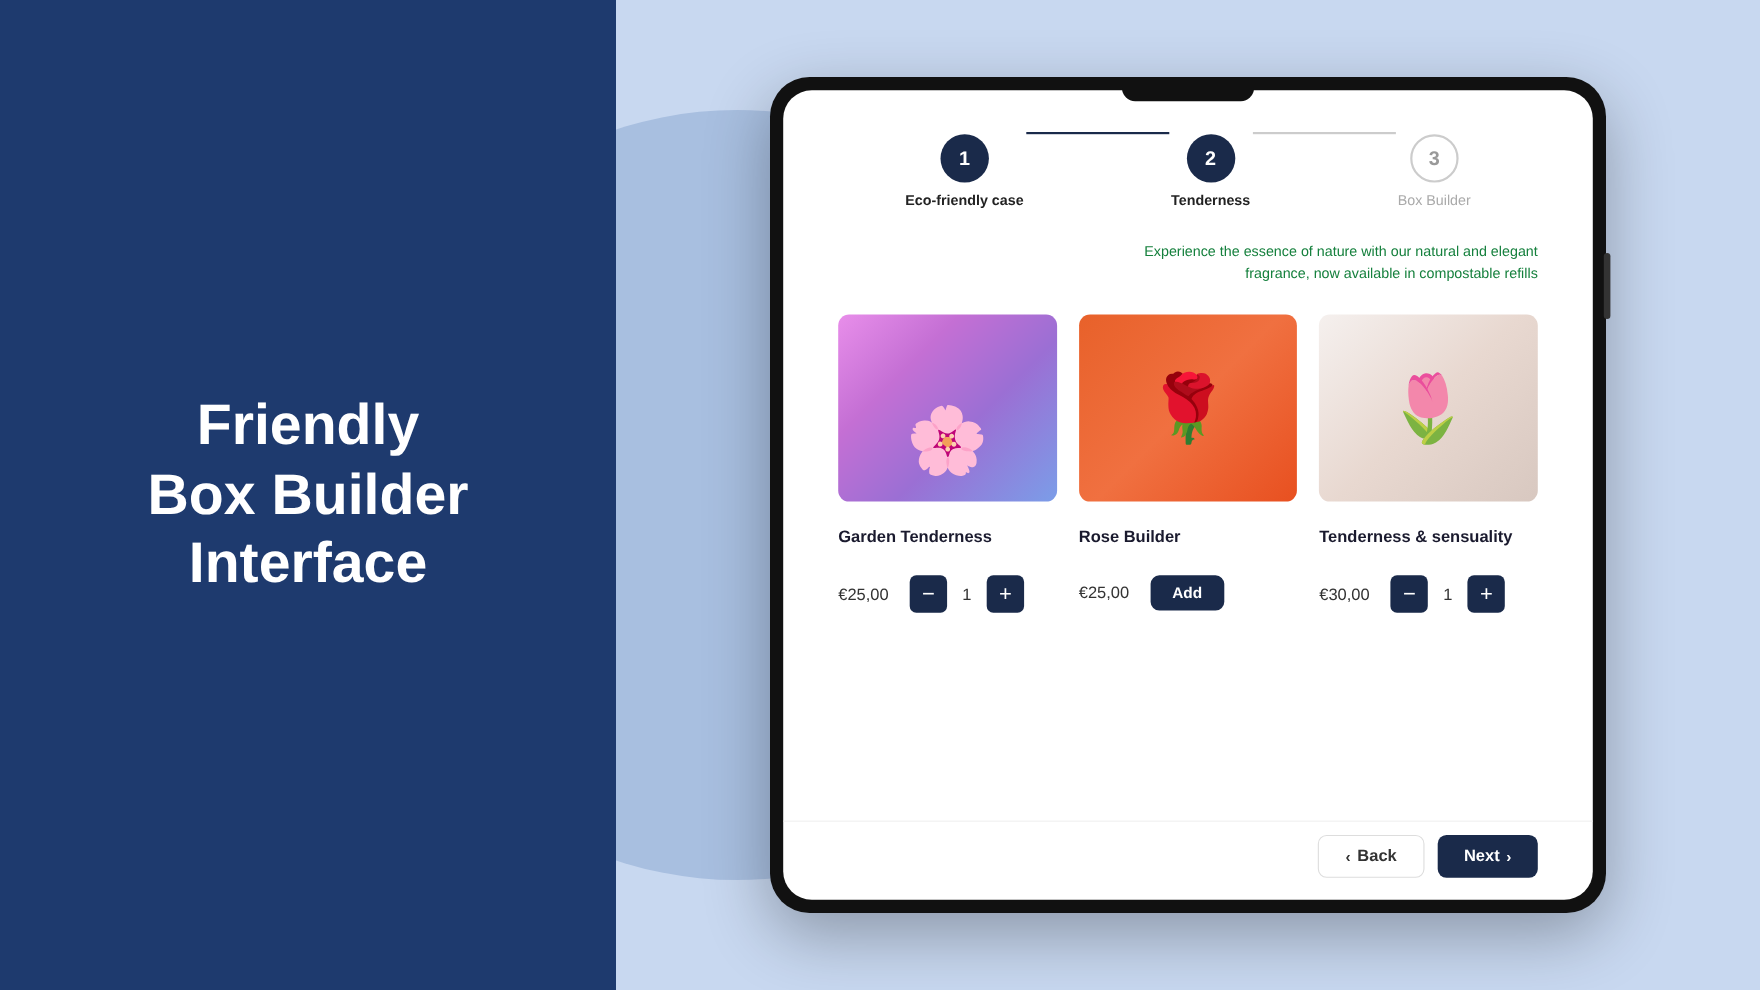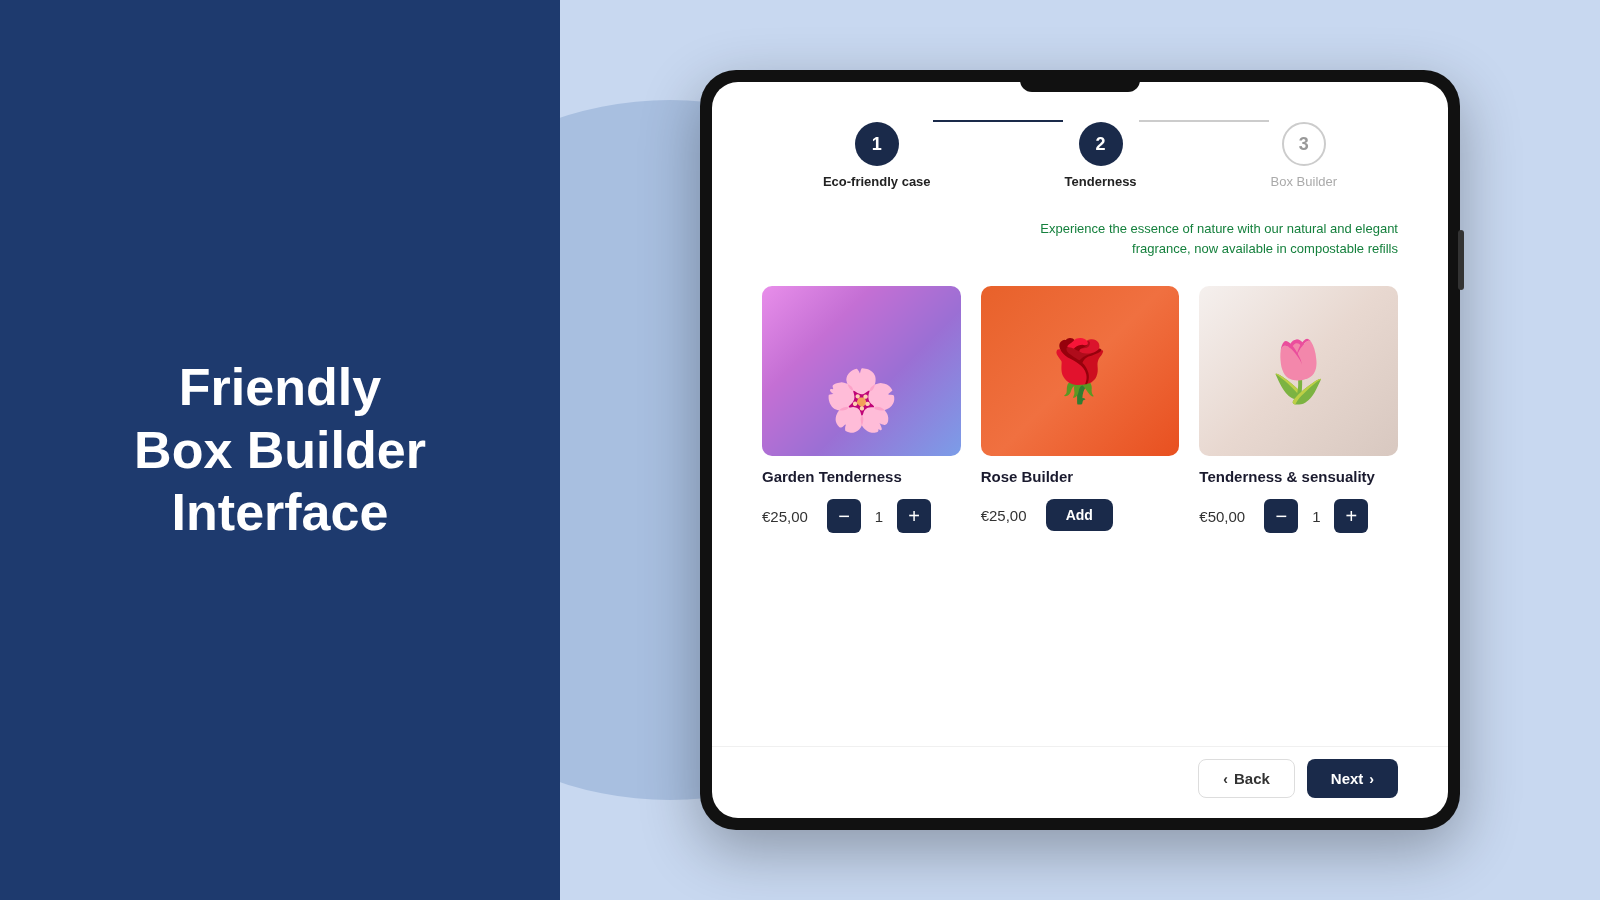--- a/index.html
+++ b/index.html
@@ -192,20 +192,21 @@
     
     .product-grid {
       display: grid;
       grid-template-columns: repeat(3, 1fr);
       gap: 20px;
       margin-bottom: 24px;
     }
     .product-card {
       display: flex;
       flex-direction: column;
+      gap: 12px;
     }
     .product-image {
       width: 100%;
       height: 170px;
       border-radius: 10px;
       margin-bottom: 12px;
       object-fit: cover;
     }
 
     
@@ -413,21 +414,21 @@
             <div class="product-controls">
               <span class="product-price">€25,00</span>
               <button class="add-btn">Add</button>
             </div>
           </div>
 
           <div class="product-card">
             <div class="product-image img-tenderness"></div>
             <div class="product-name">Tenderness &amp; sensuality</div>
             <div class="product-controls">
-              <span class="product-price">€50,00</span>
+              <span class="product-price">€30,00</span>
               <button class="qty-btn">−</button>
               <span class="qty-value">1</span>
               <button class="qty-btn">+</button>
             </div>
           </div>
 
         </div>
       </div>
 
       <div class="bottom-nav">

